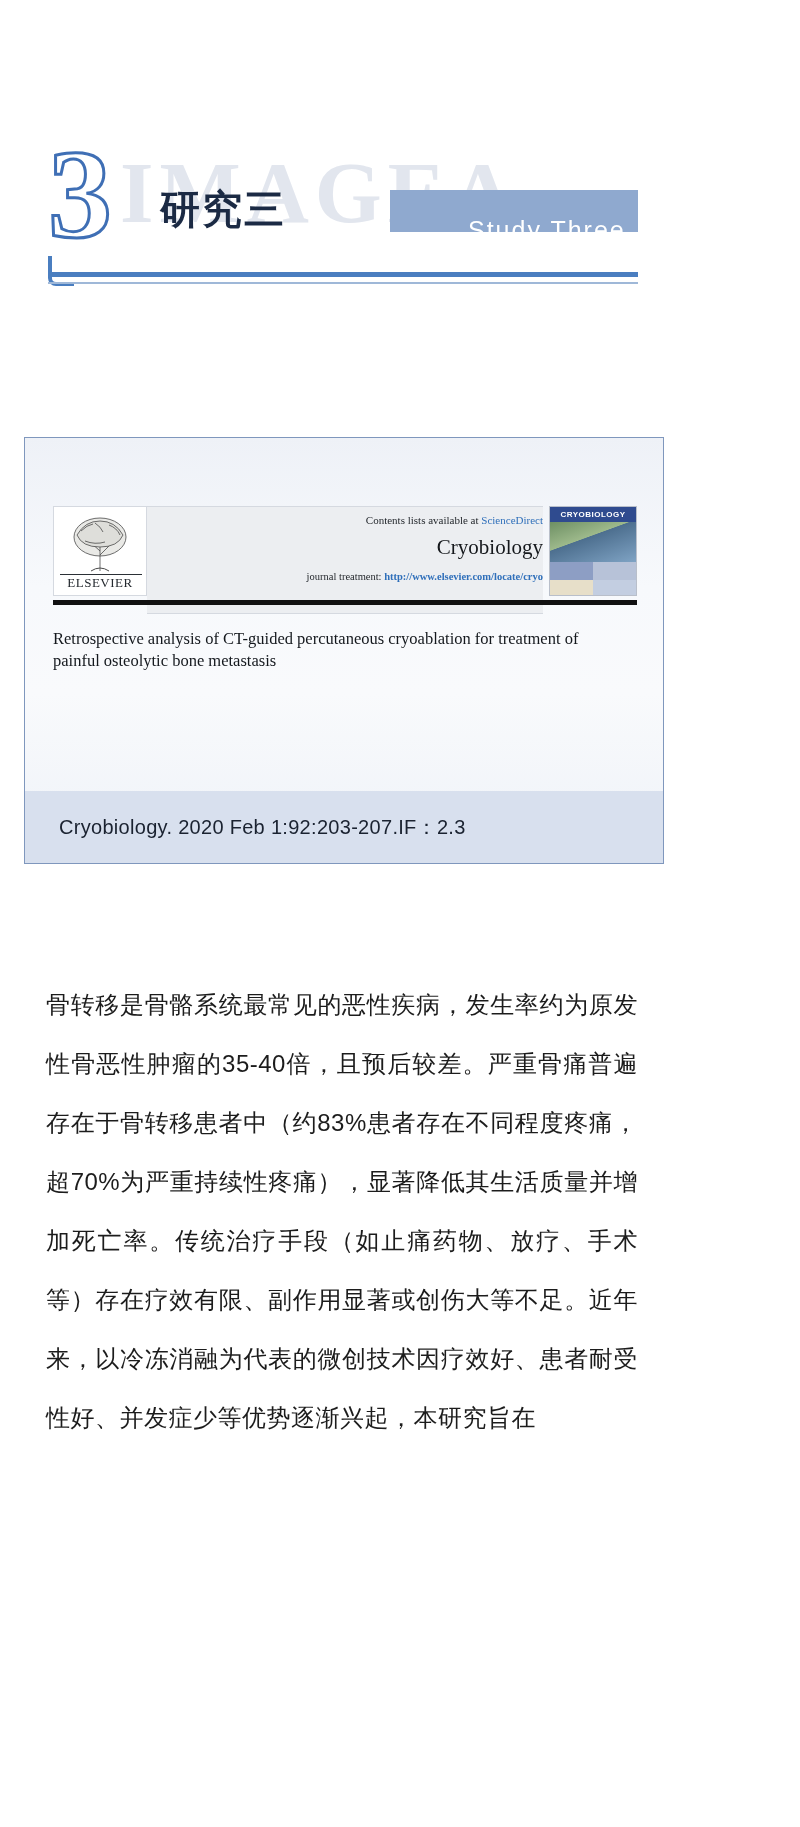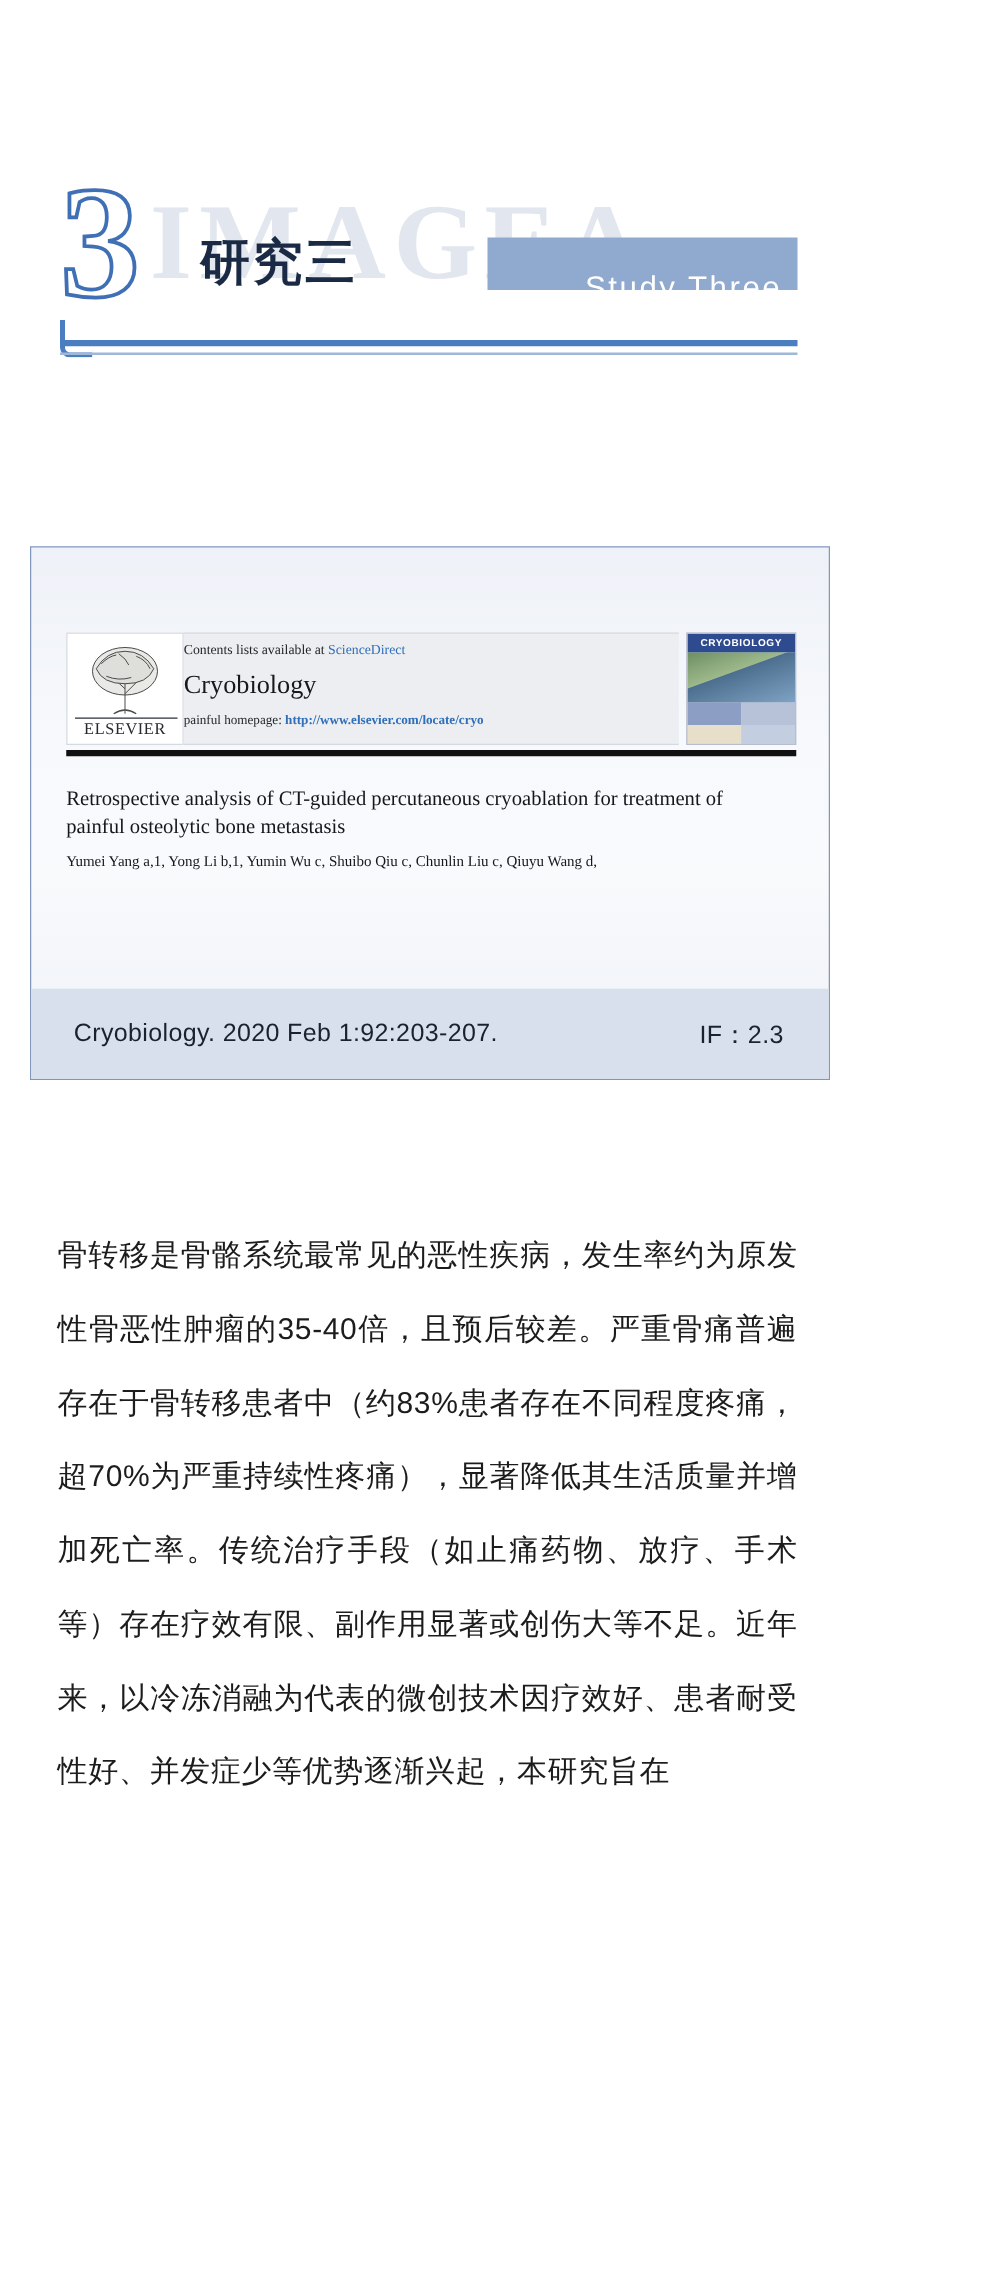--- a/index.html
+++ b/index.html
@@ -165,26 +165,26 @@
     left: 6px;
     width: 82px;
     height: 1px;
     background: #2b3036;
   }
   .journal-center {
     position: absolute;
     left: 94px;
     top: 0;
     width: 396px;
-    height: 90px;
+    height: 108px;
     background: #eceef1;
     border-top: 1px solid #d5d9e0;
     border-bottom: 1px solid #d5d9e0;
     box-sizing: border-box;
-    text-align: left;
+    text-align: right;
   }
   .contents-line {
     margin-top: 7px;
     font-family: "Liberation Serif", serif;
     font-size: 11px;
     color: #1f2328;
   }
   .contents-line .link { color: #2f6fba; }
   .journal-name {
     margin-top: 9px;
@@ -265,21 +265,21 @@
   }
   .card-footer {
     position: absolute;
     left: 0;
     bottom: 0;
     width: 100%;
     height: 72px;
     background: #d8e0ee;
     display: flex;
     align-items: center;
-    justify-content: space-between;
+    justify-content: flex-start;
     box-sizing: border-box;
     padding: 0 36px 0 34px;
   }
   .cite-text {
     font-size: 20px;
     color: #1a2230;
     letter-spacing: 0.3px;
   }
   .if-text {
     font-size: 20px;
@@ -338,42 +338,41 @@
       <div class="elsevier-rule"></div>
       <div class="elsevier-word">ELSEVIER</div>
     </div>
 
     <div class="journal-center">
       <div class="contents-line">
         <span>Contents lists available at </span><span class="link">ScienceDirect</span>
       </div>
       <div class="journal-name">Cryobiology</div>
       <div class="homepage-line">
-        <span>painful homepage: </span><span class="link">http://www.elsevier.com/locate/cryo</span>
+        <span>journal treatment: </span><span class="link">http://www.elsevier.com/locate/cryo</span>
       </div>
     </div>
 
     <div class="cover-box">
       <div class="cover-title">CRYOBIOLOGY</div>
       <div class="cover-img"></div>
       <div class="cover-grid">
         <div class="cg1"></div>
         <div class="cg2"></div>
         <div class="cg3"></div>
         <div class="cg4"></div>
       </div>
     </div>
   </div>
 
   <div class="black-bar"></div>
 
   <div class="paper-title">Retrospective analysis of CT-guided percutaneous cryoablation for treatment of painful osteolytic bone metastasis</div>
 
   <div class="authors">
-    <div>Yumei Yang a,1, Yong Li b,1, Yumin Wu c, Shuibo Qiu c, Chunlin Liu c, Qiuyu Wang d,</div>
   </div>
 
   <div class="card-footer">
     <div class="cite-text">Cryobiology. 2020 Feb 1:92:203-207.</div>
     <div class="if-text">IF：2.3</div>
   </div>
 </div>
 
 <div class="body-text">骨转移是骨骼系统最常见的恶性疾病，发生率约为原发性骨恶性肿瘤的35-40倍，且预后较差。严重骨痛普遍存在于骨转移患者中（约83%患者存在不同程度疼痛，超70%为严重持续性疼痛），显著降低其生活质量并增加死亡率。传统治疗手段（如止痛药物、放疗、手术等）存在疗效有限、副作用显著或创伤大等不足。近年来，以冷冻消融为代表的微创技术因疗效好、患者耐受性好、并发症少等优势逐渐兴起，本研究旨在</div>
 

